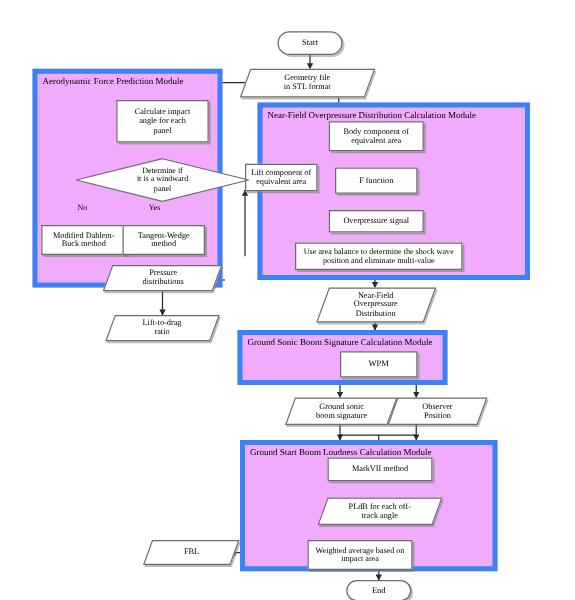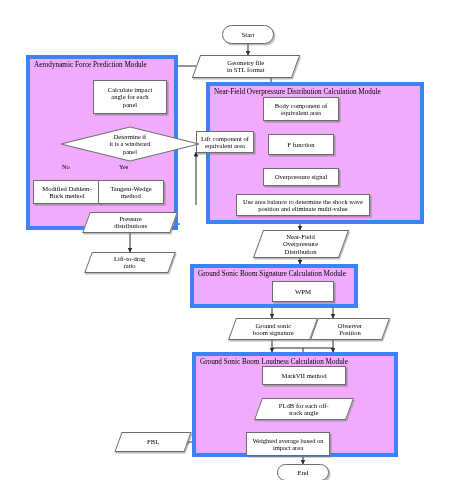--- a/index.html
+++ b/index.html
@@ -128,21 +128,21 @@
 
   <div class="module" style="left:186px;top:82px;width:218px;height:142px;font-size:7.2px;margin-left:20px;">
     <span class="mtitle">Near-Field Overpressure Distribution Calculation Module</span>
   </div>
 
   <div class="module" style="left:190px;top:264px;width:168px;height:44px;font-size:7.2px;">
     <span class="mtitle">Ground Sonic Boom Signature Calculation Module</span>
   </div>
 
   <div class="module" style="left:192px;top:352px;width:206px;height:105px;font-size:7.2px;">
-    <span class="mtitle">Ground Sonic Boom Loudness Calculation Module</span>
+    <span class="mtitle">Ground Start Boom Loudness Calculation Module</span>
   </div>
 
   <div class="node term" style="left:222px;top:25px;width:52px;height:19px;font-size:6.8px;">
     <span class="lbl">Start</span>
   </div>
 
   <div class="node term" style="left:277px;top:464px;width:52px;height:17px;font-size:6.8px;">
     <span class="lbl">End</span>
   </div>
 

